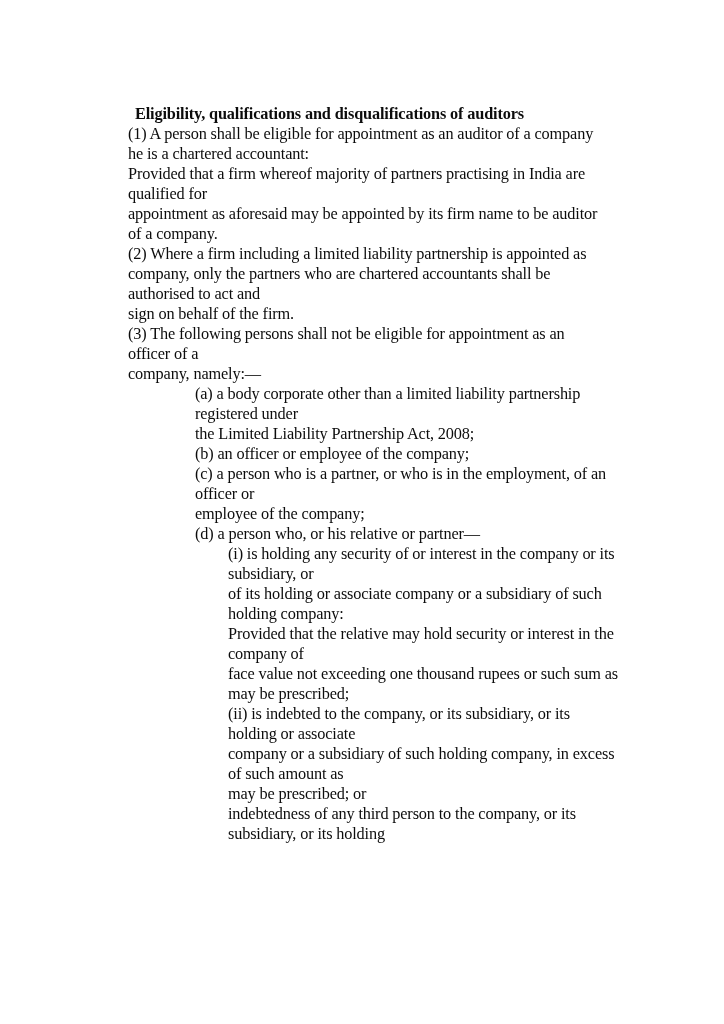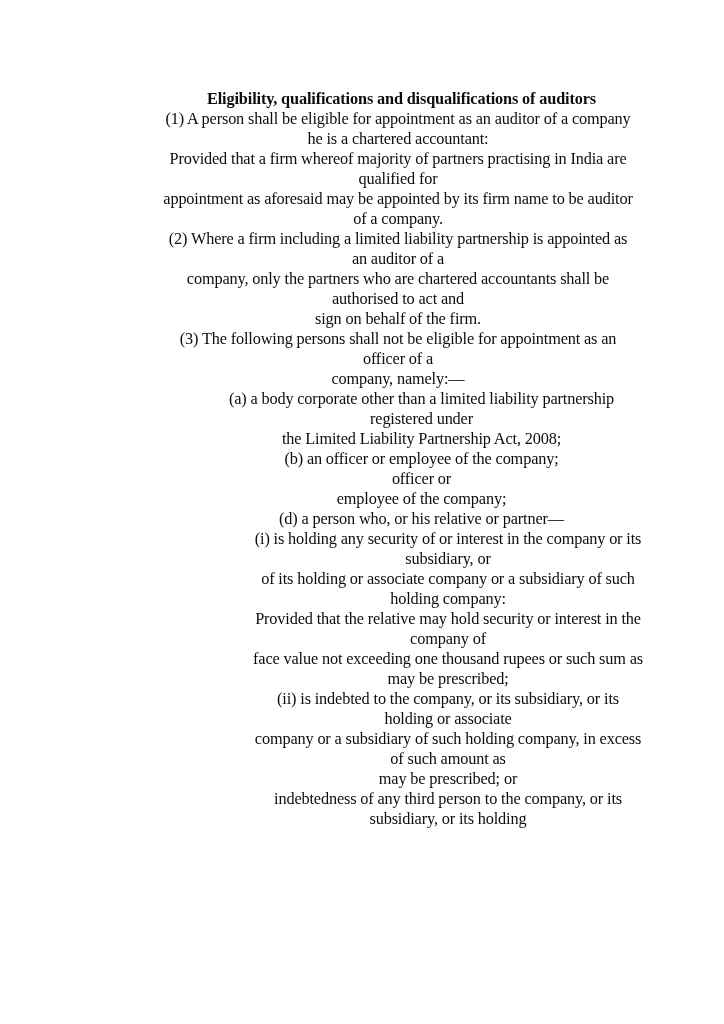--- a/index.html
+++ b/index.html
@@ -12,63 +12,62 @@
     width: 724px;
     height: 1024px;
     background: #ffffff;
     overflow: hidden;
     font-family: "Liberation Serif", "DejaVu Serif", serif;
     color: #0c0c0c;
   }
   .content {
     position: absolute;
     left: 128px;
-    top: 89px;
+    top: 104px;
     width: 540px;
-    text-align: center;
   }
   .line {
     font-size: 16.3px;
     line-height: 20px;
     letter-spacing: -0.15px;
     white-space: pre;
   }
   .heading {
     font-weight: bold;
     margin-left: 7px;
   }
   .indent-0 { margin-left: 0; }
-  .indent-1 { margin-left: 47px; }
+  .indent-1 { margin-left: 67px; }
   .indent-2 { margin-left: 100px; }
 </style>
 </head>
 <body>
 
 <div class="page">
   <div class="content">
     <div class="line heading">Eligibility, qualifications and disqualifications of auditors</div>
     <div id="lines-container">
         <div class="line indent-0">(1) A person shall be eligible for appointment as an auditor of a company</div>
         <div class="line indent-0">he is a chartered accountant:</div>
         <div class="line indent-0">Provided that a firm whereof majority of partners practising in India are</div>
         <div class="line indent-0">qualified for</div>
         <div class="line indent-0">appointment as aforesaid may be appointed by its firm name to be auditor</div>
         <div class="line indent-0">of a company.</div>
         <div class="line indent-0">(2) Where a firm including a limited liability partnership is appointed as</div>
-        <div class="line indent-0">an auditor of a</div>
         <div class="line indent-0">company, only the partners who are chartered accountants shall be</div>
         <div class="line indent-0">authorised to act and</div>
         <div class="line indent-0">sign on behalf of the firm.</div>
         <div class="line indent-0">(3) The following persons shall not be eligible for appointment as an</div>
         <div class="line indent-0">officer of a</div>
         <div class="line indent-0">company, namely:—</div>
         <div class="line indent-1">(a) a body corporate other than a limited liability partnership</div>
         <div class="line indent-1">registered under</div>
         <div class="line indent-1">the Limited Liability Partnership Act, 2008;</div>
         <div class="line indent-1">(b) an officer or employee of the company;</div>
+        <div class="line indent-1">(c) a person who is a partner, or who is in the employment, of an</div>
         <div class="line indent-1">officer or</div>
         <div class="line indent-1">employee of the company;</div>
         <div class="line indent-1">(d) a person who, or his relative or partner—</div>
         <div class="line indent-2">(i) is holding any security of or interest in the company or its</div>
         <div class="line indent-2">subsidiary, or</div>
         <div class="line indent-2">of its holding or associate company or a subsidiary of such</div>
         <div class="line indent-2">holding company:</div>
         <div class="line indent-2">Provided that the relative may hold security or interest in the</div>
         <div class="line indent-2">company of</div>
         <div class="line indent-2">face value not exceeding one thousand rupees or such sum as</div>

